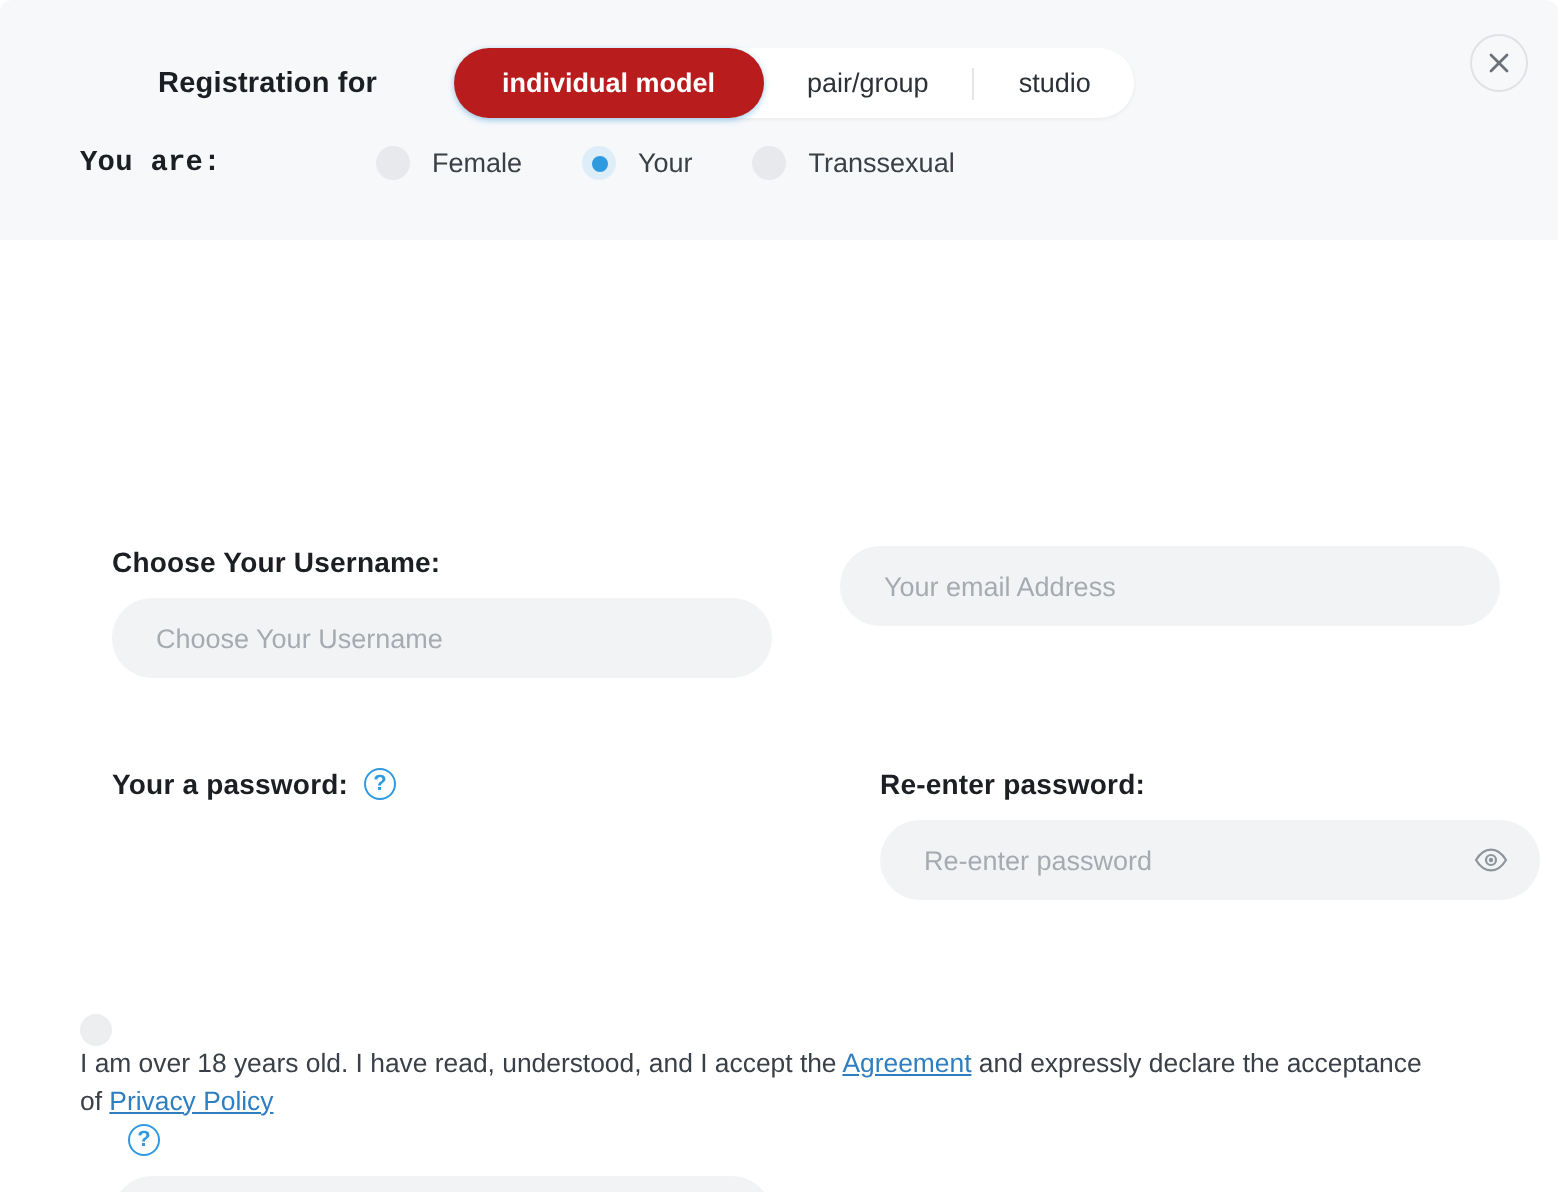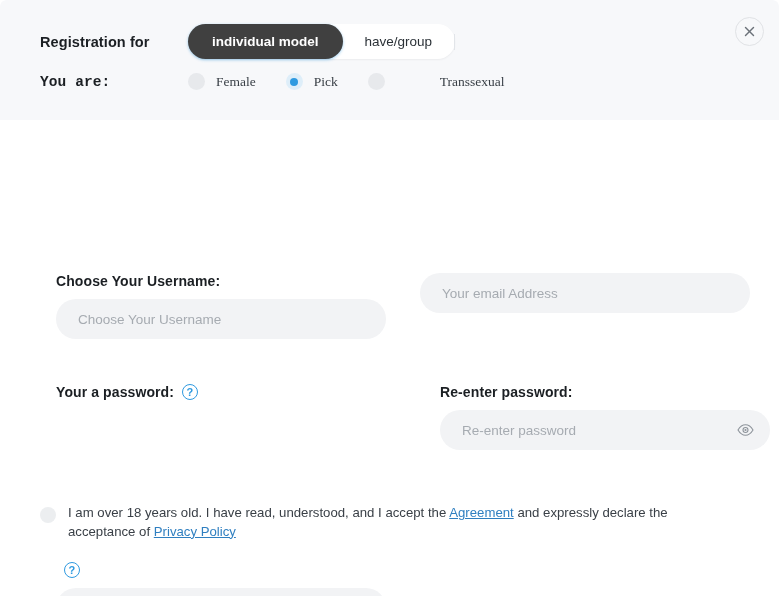--- a/index.html
+++ b/index.html
@@ -37,21 +37,21 @@
   }
   .row-registration { left: 40px; top: 24px; }
   .row-youare { left: 40px; top: 73px; }
 
   .header-label {
     font-size: 14.5px;
     font-weight: bold;
     color: #1b1f23;
     letter-spacing: .1px;
   }
-  .row-registration .header-label { width: 148px; }
+  .row-registration .header-label { width: 148px; margin-left: 39px; }
   .row-youare .header-label { width: 148px; font-family: Liberation Mono, monospace; }
 
   
   .tabs {
     display: flex;
     align-items: center;
     background: #ffffff;
     border-radius: 20px;
     height: 35px;
     padding: 0;
@@ -62,21 +62,21 @@
     color: #2b3137;
     padding: 0 22px;
     height: 35px;
     line-height: 35px;
     border-radius: 20px;
     cursor: pointer;
     white-space: nowrap;
     position: relative;
   }
   .tab.active {
-    background: #404040;
+    background: #b91c1c;
     color: #ffffff;
     font-weight: bold;
     padding: 0 24px;
     box-shadow: 0 1px 3px rgba(47,154,224,.45);
   }
   .tab-divider {
     width: 1px;
     height: 16px;
     background: #e2e5e9;
   }
@@ -85,21 +85,21 @@
   .radio-group {
     display: flex;
     align-items: center;
   }
   .radio-item {
     display: flex;
     align-items: center;
     cursor: pointer;
     margin-right: 30px;
   }
-  .radio-item:last-child { margin-right: 0; gap: 44px; }
+  .radio-item:last-child { margin-right: 0; }
   .radio-dot {
     width: 17px;
     height: 17px;
     border-radius: 50%;
     background: #e7e9ec;
     margin-right: 11px;
     flex: none;
     position: relative;
   }
   .radio-dot.selected {
@@ -113,21 +113,20 @@
     width: 8px;
     height: 8px;
     margin-left: -4px;
     margin-top: -4px;
     border-radius: 50%;
     background: #2f9ae0;
   }
   .radio-label {
     font-size: 13.5px;
     color: #3a4047;
-    font-family: Liberation Serif, serif;
   }
 
   
   .close-btn {
     position: absolute;
     right: 15px;
     top: 17px;
     width: 27px;
     height: 27px;
     border-radius: 50%;
@@ -210,20 +209,21 @@
   }
 
   
   .agreement {
     position: absolute;
     left: 40px;
     top: 384px;
     display: flex;
     align-items: flex-start;
     width: 680px;
+    flex-direction: column;
   }
   .agree-box {
     width: 16px;
     height: 16px;
     border-radius: 50%;
     background: #eceef0;
     flex: none;
     margin-top: 3px;
     margin-right: 12px;
     cursor: pointer;
@@ -244,36 +244,37 @@
 
 <div class="modal">
 
   <div class="header">
 
     <div class="header-row row-registration">
       <div class="header-label">Registration for</div>
 
       <div class="tabs">
         <div class="tab active">individual model</div>
-        <div class="tab">have/group</div>
+        <div class="tab">pair/group</div>
         <div class="tab-divider"></div>
+        <div class="tab">studio</div>
       </div>
     </div>
 
     <div class="header-row row-youare">
       <div class="header-label">You are:</div>
 
       <div class="radio-group">
         <div class="radio-item">
           <span class="radio-dot"></span>
           <span class="radio-label">Female</span>
         </div>
         <div class="radio-item">
           <span class="radio-dot selected"></span>
-          <span class="radio-label">Pick</span>
+          <span class="radio-label">Your</span>
         </div>
         <div class="radio-item">
           <span class="radio-dot"></span>
           <span class="radio-label">Transsexual</span>
         </div>
       </div>
     </div>
 
     <div class="close-btn">
       <svg width="11" height="11" viewBox="0 0 11 11">

